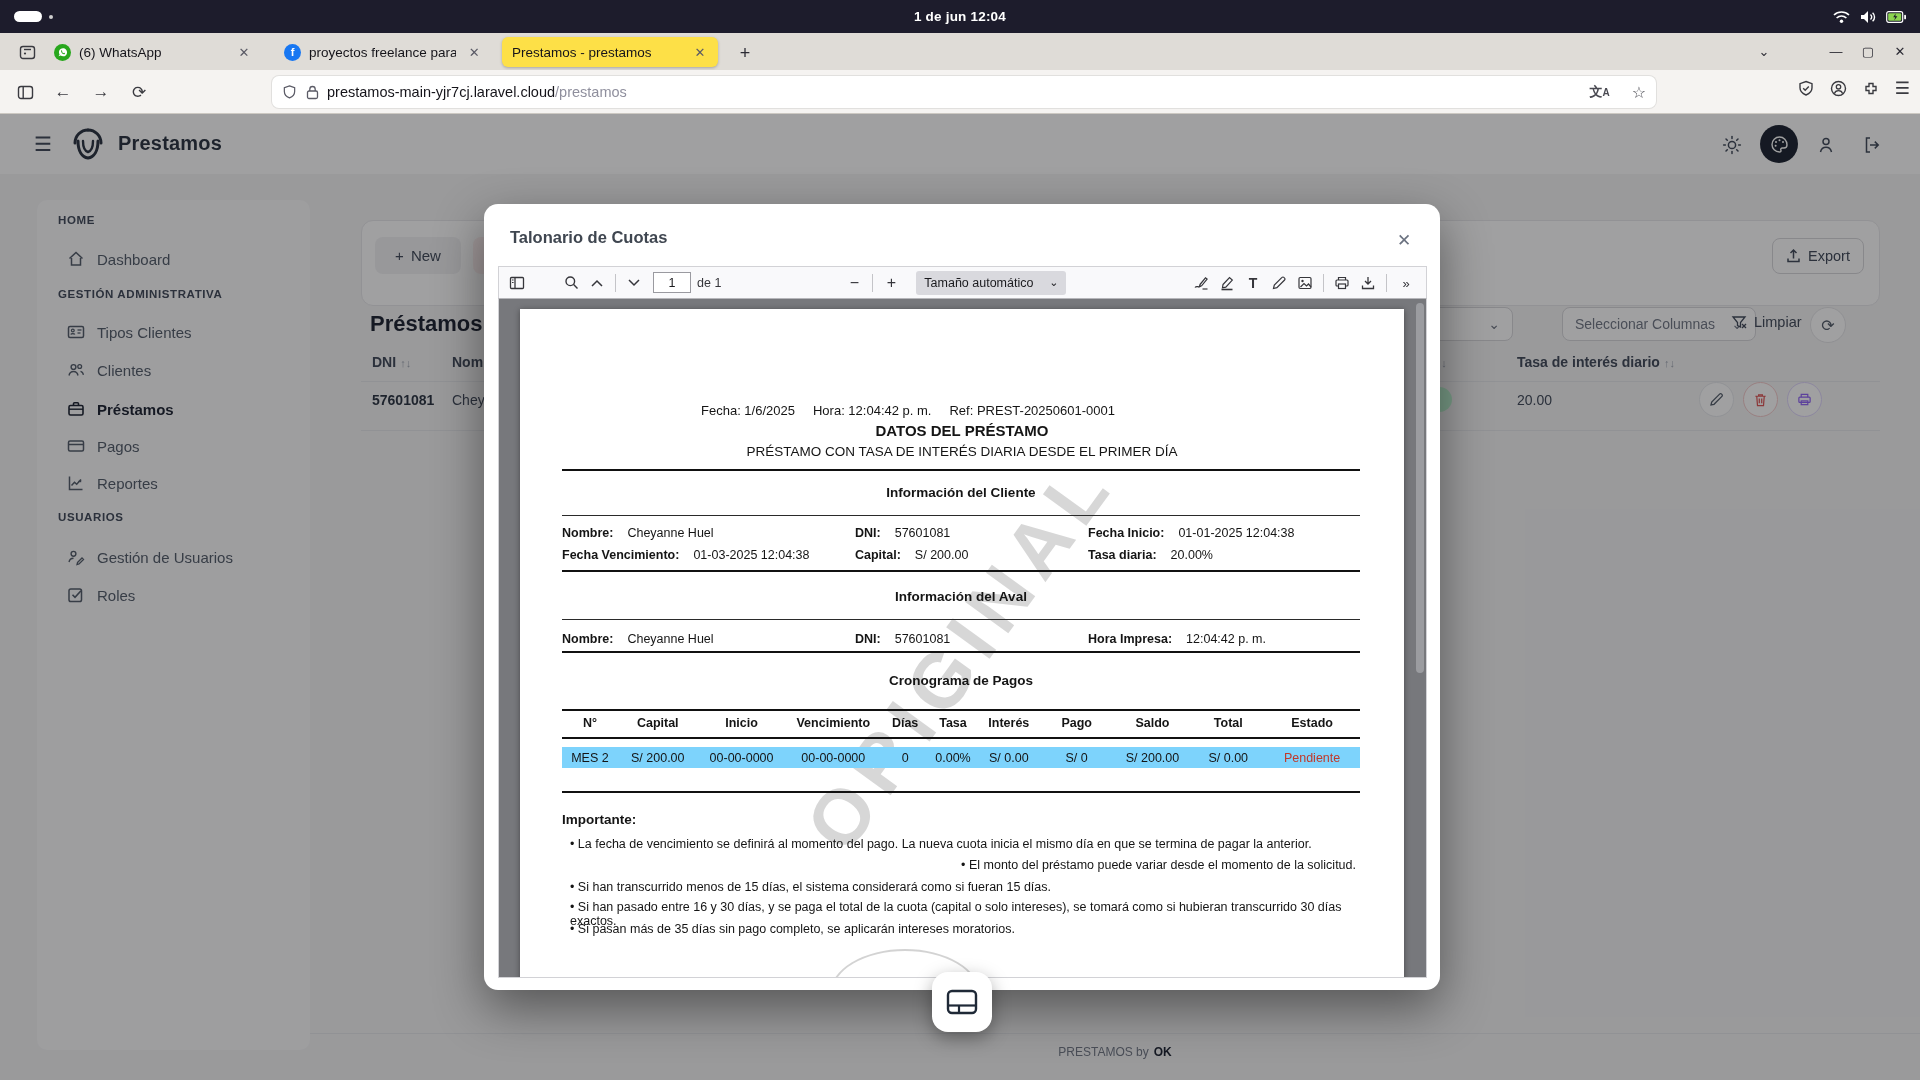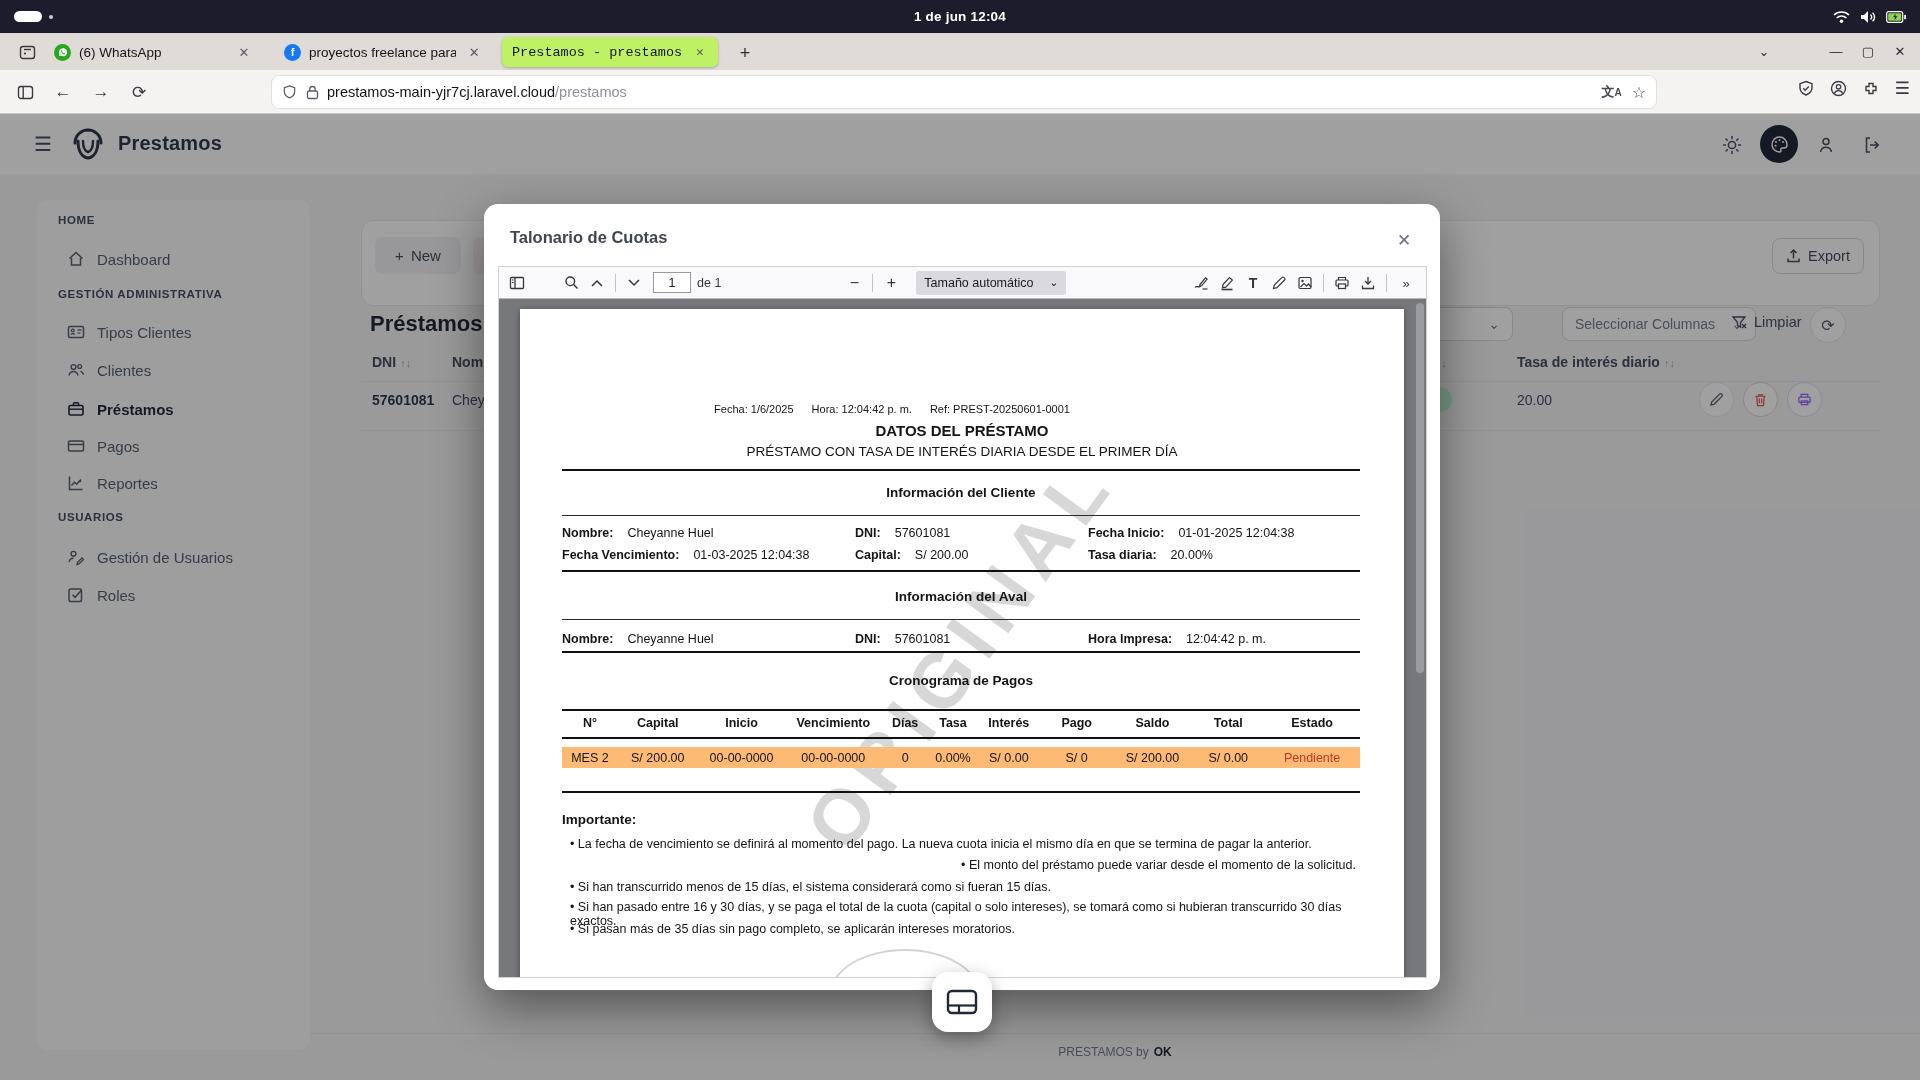--- a/index.html
+++ b/index.html
@@ -15,32 +15,32 @@
   .clock { position:absolute; left:0; right:0; top:0; height:33px; display:flex; align-items:center; justify-content:center; font-size:13.5px; font-weight:bold; letter-spacing:.2px; }
   .sysicons { position:absolute; right:14px; top:0; height:33px; display:flex; align-items:center; gap:10px; }
 
   
   .tabbar { position:absolute; left:0; top:33px; width:1920px; height:37px; background:#dfdcd7; z-index:10; }
   .ffview-btn { position:absolute; left:12px; top:5px; width:30px; height:28px; border-radius:5px; display:flex; align-items:center; justify-content:center; }
   .tab { position:absolute; top:4px; height:30px; border-radius:6px; display:flex; align-items:center; padding:0 8px 0 10px; font-size:13.5px; color:#15141a; }
   .tab .favicon { width:17px; height:17px; border-radius:50%; margin-right:8px; flex:0 0 auto; display:flex; align-items:center; justify-content:center; color:#fff; font-size:11px; font-weight:bold; }
   .tab .tab-label { flex:1 1 auto; white-space:nowrap; overflow:hidden; }
   .tab .tab-close { margin-left:8px; color:#5b5b66; font-size:13px; width:20px; height:20px; border-radius:4px; display:flex; align-items:center; justify-content:center; }
-  .tab.active { background:#bef264; box-shadow:0 1px 3px rgba(0,0,0,.25);font-family:Liberation Mono, monospace; }
+  .tab.active { background:#fde047; box-shadow:0 1px 3px rgba(0,0,0,.25); }
   .newtab-btn { position:absolute; left:732px; top:7px; width:26px; height:26px; border-radius:5px; font-size:18px; color:#2b2a33; display:flex; align-items:center; justify-content:center; }
   .tab-right { position:absolute; right:0; top:0; height:37px; display:flex; align-items:center; }
   .winbtn { width:32px; height:28px; display:flex; align-items:center; justify-content:center; font-size:13px; color:#2b2a33; }
 
   
   .urlbar { position:absolute; left:0; top:70px; width:1920px; height:44px; background:#f5f3f1; border-bottom:1px solid #ccc8c2; z-index:10; }
   .nav-btn { position:absolute; top:8px; width:30px; height:28px; display:flex; align-items:center; justify-content:center; font-size:17px; color:#3a3a40; border-radius:5px; }
   .url-field { position:absolute; left:272px; top:6px; width:1384px; height:32px; background:#fff; border-radius:7px; box-shadow:0 0 0 1px rgba(0,0,0,.08); display:flex; align-items:center; padding:0 10px; }
   .url-text { font-size:14.5px; color:#15141a; margin-left:8px; flex:1; }
   .url-text .path { color:#8f8f9d; }
-  .field-icons { display:flex; align-items:center; gap:10px; color:#4a4a52; }
+  .field-icons { display:flex; align-items:center; gap:22px; color:#4a4a52; }
   .chrome-right { position:absolute; right:10px; top:8px; display:flex; align-items:center; gap:16px; color:#3a3a40; }
 
   
   .app-header { position:absolute; left:0; top:114px; width:1920px; height:60px; background:#fff; z-index:1; }
   .hamburger { position:absolute; left:34px; top:18px; font-size:20px; color:#374151; }
   .brand-logo { position:absolute; left:70px; top:13px; }
   .brand-name { position:absolute; left:118px; top:18px; font-size:20px; font-weight:bold; color:#1f2937; letter-spacing:.2px; }
   .hdr-ico { position:absolute; top:21px; color:#374151; }
   .palette-btn { position:absolute; left:1760px; top:11px; width:38px; height:38px; border-radius:50%; background:#101826; display:flex; align-items:center; justify-content:center; }
 
@@ -82,21 +82,21 @@
   .page-input { width:38px; height:21px; border:1px solid #9a9aa0; background:#fff; font-size:12.5px; text-align:center; color:#1a1a1e; margin:0 6px; font-family:"Liberation Sans",sans-serif; }
   .de1 { font-size:12.5px; color:#36363b; }
   .zoom-select { width:150px; height:24px; background:#d9d9de; border-radius:3px; display:flex; align-items:center; justify-content:space-between; padding:0 8px; font-size:12.5px; color:#1a1a1e; margin-left:12px; }
   .pt-right { position:absolute; right:8px; top:4px; display:flex; align-items:center; }
   .pt-T { font-size:14px; font-weight:bold; color:#36363b; }
 
   .pdf-viewer { position:absolute; left:0; top:33px; width:929px; height:679px; background:#77787c; border:1px solid #d2d2d6; border-top:none; overflow:hidden; }
   .pdf-scroll { position:absolute; right:2px; top:4px; width:8px; height:370px; border-radius:4px; background:#9b9ca0; }
   .page { position:absolute; left:21px; top:10px; width:884px; height:676px; background:#fff; box-shadow:0 1px 6px rgba(0,0,0,.4); overflow:hidden; color:#151515; }
   .doc-title { position:absolute; left:0; width:884px; top:40px; text-align:center; font-size:27px; font-weight:bold; letter-spacing:.3px; }
-  .doc-meta { position:absolute; left:0; width:744px; top:94px; text-align:center; font-size:11px; }
+  .doc-meta { position:absolute; left:16px; width:744px; top:94px; text-align:center; font-size:13px; }
   .doc-meta span { margin:0 9px; }
   .doc-sub1 { position:absolute; left:0; width:884px; top:113px; text-align:center; font-size:15px; font-weight:bold; }
   .doc-sub2 { position:absolute; left:0; width:884px; top:135px; text-align:center; font-size:13.5px; }
   .rule { position:absolute; left:42px; width:798px; background:#111; }
   .rule.heavy { height:2px; }
   .rule.light { height:1px; background:#2a2a2a; }
   .sec-head { position:absolute; left:42px; width:798px; text-align:center; font-size:13.5px; font-weight:bold; }
   .info-row { position:absolute; left:42px; width:798px; display:grid; grid-template-columns:293px 233px 272px; font-size:12.5px; }
   .info-row b { margin-right:14px; }
   .sched { position:absolute; left:42px; width:798px; border-collapse:collapse; font-size:12.5px; }
@@ -627,21 +627,21 @@
                 <col style="width:12%">
                 <col style="width:6%">
                 <col style="width:6%">
                 <col style="width:8%">
                 <col style="width:9%">
                 <col style="width:10%">
                 <col style="width:9%">
                 <col style="width:12%">
               </colgroup>
             <tbody>
-            <tr style="height:21px; background:#fdba74;">
+            <tr style="height:21px; background:#7dd3fc;">
               <td>MES 2</td>
                   <td>S/ 200.00</td>
                   <td>00-00-0000</td>
                   <td>00-00-0000</td>
                   <td>0</td>
                   <td>0.00%</td>
                   <td>S/ 0.00</td>
                   <td>S/ 0</td>
                   <td>S/ 200.00</td>
                   <td>S/ 0.00</td>

